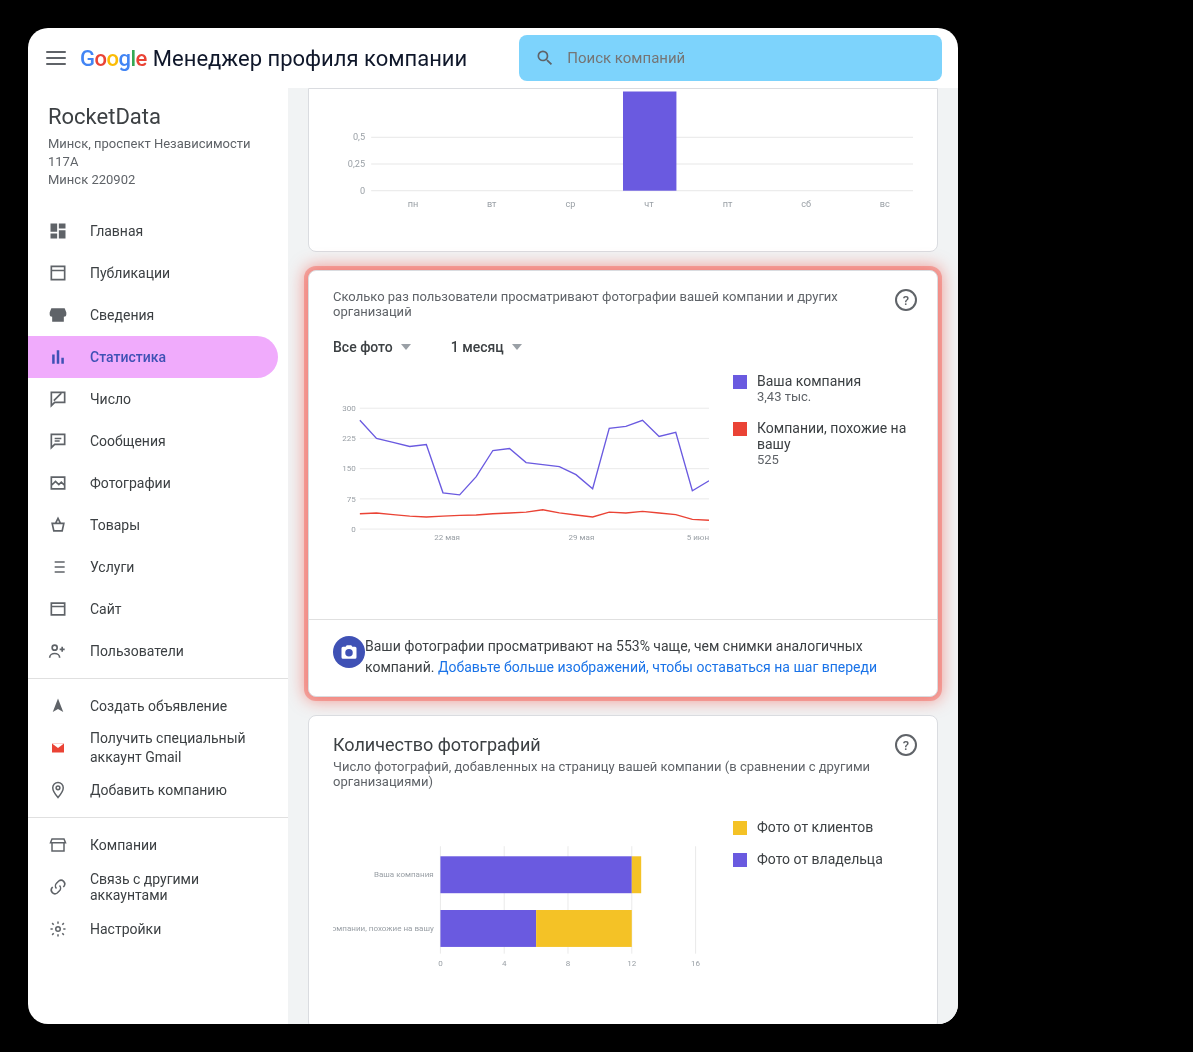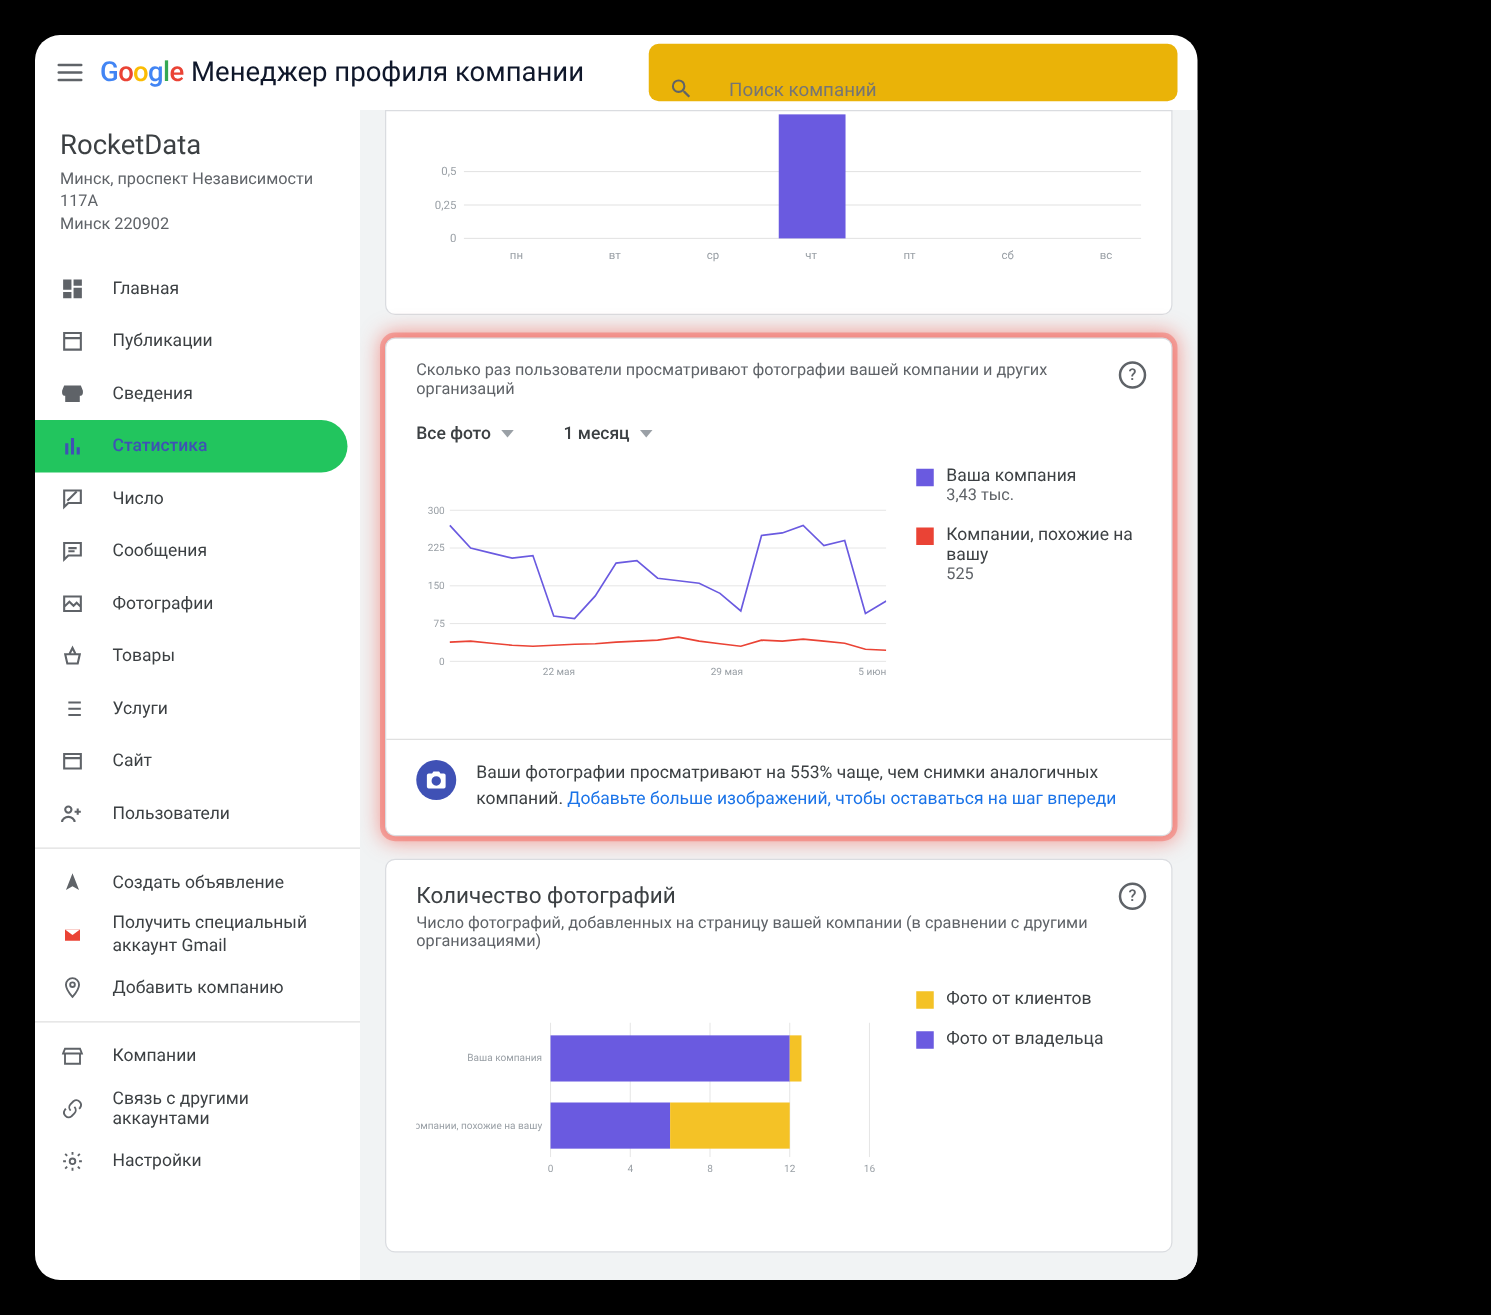--- a/index.html
+++ b/index.html
@@ -7,32 +7,32 @@
 .app-frame { background: #fff; border-radius: 20px; box-shadow: 0 0 50px rgba(0,0,0,.5); overflow: hidden; width: 930px; height: 996px; position: relative; }
 
 
 .header { height: 60px; display: flex; align-items: center; padding: 0 16px; gap: 12px; }
 .hamburger { width: 24px; height: 24px; cursor: pointer; display: flex; flex-direction: column; justify-content: center; gap: 4px; padding: 2px; }
 .hamburger span { height: 2px; background: #5f6368; border-radius: 1px; }
 .logo { display: flex; align-items: baseline; gap: 6px; }
 .logo-google { font-size: 22px; font-weight: 500; letter-spacing: -.5px; }
 .g-b { color:#4285F4 } .g-r{color:#EA4335} .g-y{color:#FBBC05} .g-g{color:#34A853}
 .logo-text { color: #0f172a; font-size: 22px; }
-.search-box { flex: 1; margin-left: 40px; background: #eab308; border-radius: 8px; height: 46px; display: flex; align-items: flex-end; padding: 0 16px; gap: 28px; }
+.search-box { flex: 1; margin-left: 40px; background: #7dd3fc; border-radius: 8px; height: 46px; display: flex; align-items: center; padding: 0 16px; gap: 12px; }
 .search-box input { border: none; background: transparent; outline: none; font-size: 15px; flex: 1; color: #3c4043; }
 
 
 .body { display: flex; height: calc(100% - 60px); }
 .sidebar { width: 260px; padding-top: 12px; flex-shrink: 0; }
 .org-block { padding: 4px 20px 16px; }
 .org-name { font-size: 22px; color: #3c4043; margin-bottom: 6px; }
 .org-addr { font-size: 13px; color: #5f6368; line-height: 1.4; }
 .nav-section { padding-top: 4px; }
 .nav-item { display: flex; align-items: center; height: 42px; padding: 0 20px; gap: 22px; cursor: pointer; color: #3c4043; font-size: 14px; }
-.nav-item.active { background: #22c55e; color: #3f51b5; border-radius: 0 22px 22px 0; margin-right: 10px; font-weight: 500; }
+.nav-item.active { background: #f0abfc; color: #3f51b5; border-radius: 0 22px 22px 0; margin-right: 10px; font-weight: 500; }
 .nav-item .nav-icon { width: 20px; height: 20px; flex-shrink: 0; display: flex; align-items: center; justify-content: center; color: #5f6368; }
 .nav-item.active .nav-icon { color: #3f51b5; }
 .nav-divider { height: 1px; background: #e0e0e0; margin: 6px 0; }
 
 .content { flex: 1; background: #f1f3f4; padding: 0 20px 20px; overflow: auto; }
 
 .card { background: #fff; border: 1px solid #dadce0; border-radius: 8px; margin-top: 18px; position: relative; }
 .card.highlight { box-shadow: 0 0 0 4px rgba(244,67,54,.35), 0 0 16px 4px rgba(244,67,54,.5); }
 .card-top-chart { padding: 0 24px 12px; margin-top: 0; border-top-left-radius: 0; border-top-right-radius: 0; }
 .card-head { padding: 18px 24px 6px; position: relative; }
@@ -49,21 +49,21 @@
 .line-chart { flex:1; position:relative; height:210px; }
 .line-chart svg { width:100%; height:100%; }
 .grid-line { stroke:#e0e0e0; stroke-width:1; }
 .axis-text { fill:#9aa0a6; font-size:12px; }
 .legend-line { width:180px; padding-top: 6px; }
 .legend-item { display:flex; gap:10px; margin-bottom:16px; align-items:flex-start; }
 .legend-sq { width:14px; height:14px; flex-shrink:0; margin-top:2px; }
 .legend-text .lt1 { font-size:14px; color:#3c4043; }
 .legend-text .lt2 { font-size:13px; color:#5f6368; }
 
-.info-strip { display:flex; gap:16px; align-items:flex-start; padding:16px 24px 18px; border-top:1px solid #e0e0e0; }
+.info-strip { display:flex; align-items:flex-start; padding:16px 24px 18px; border-top:1px solid #e0e0e0;margin-top:28px; }
 .info-badge { width:32px; height:32px; border-radius:50%; background:#3f51b5; flex-shrink:0; display:flex; align-items:center; justify-content:center; }
 .info-text { font-size:14px; color:#3c4043; line-height:1.5; }
 .info-text a { color:#1a73e8; text-decoration:none; }
 
 
 .top-bar-area { height:150px; position:relative; }
 .top-bar-svg { width:100%; height:100%; }
 
 
 .hbar-block { display:flex; padding:20px 24px 24px; gap:24px; }

